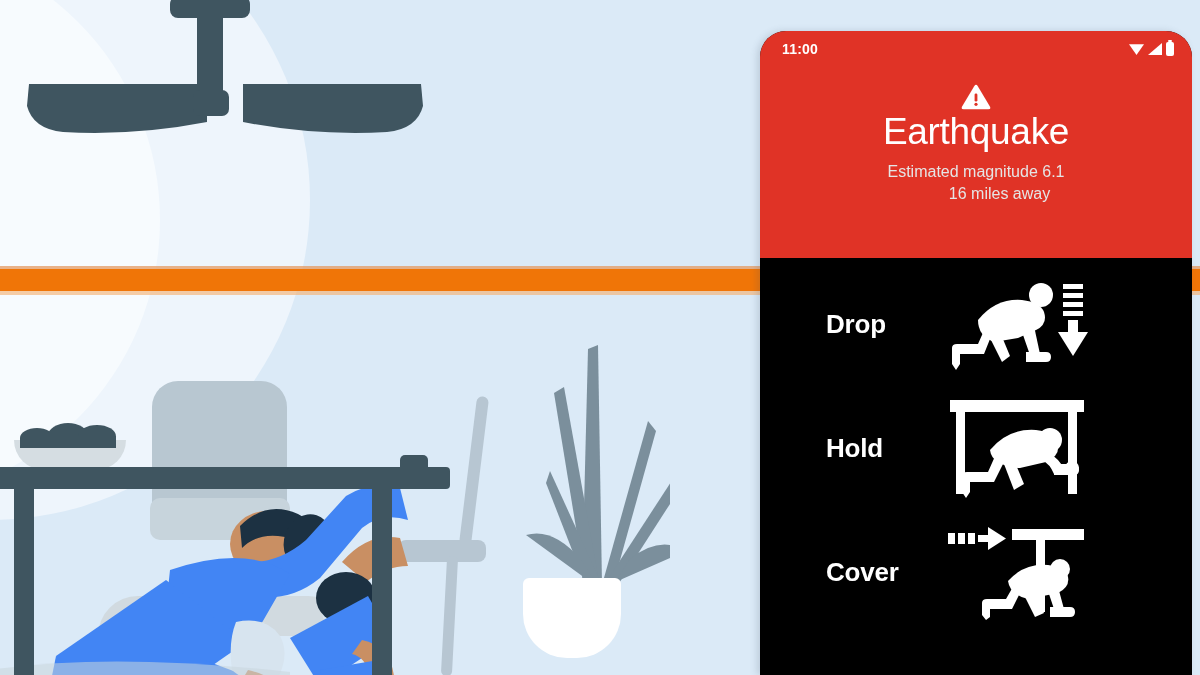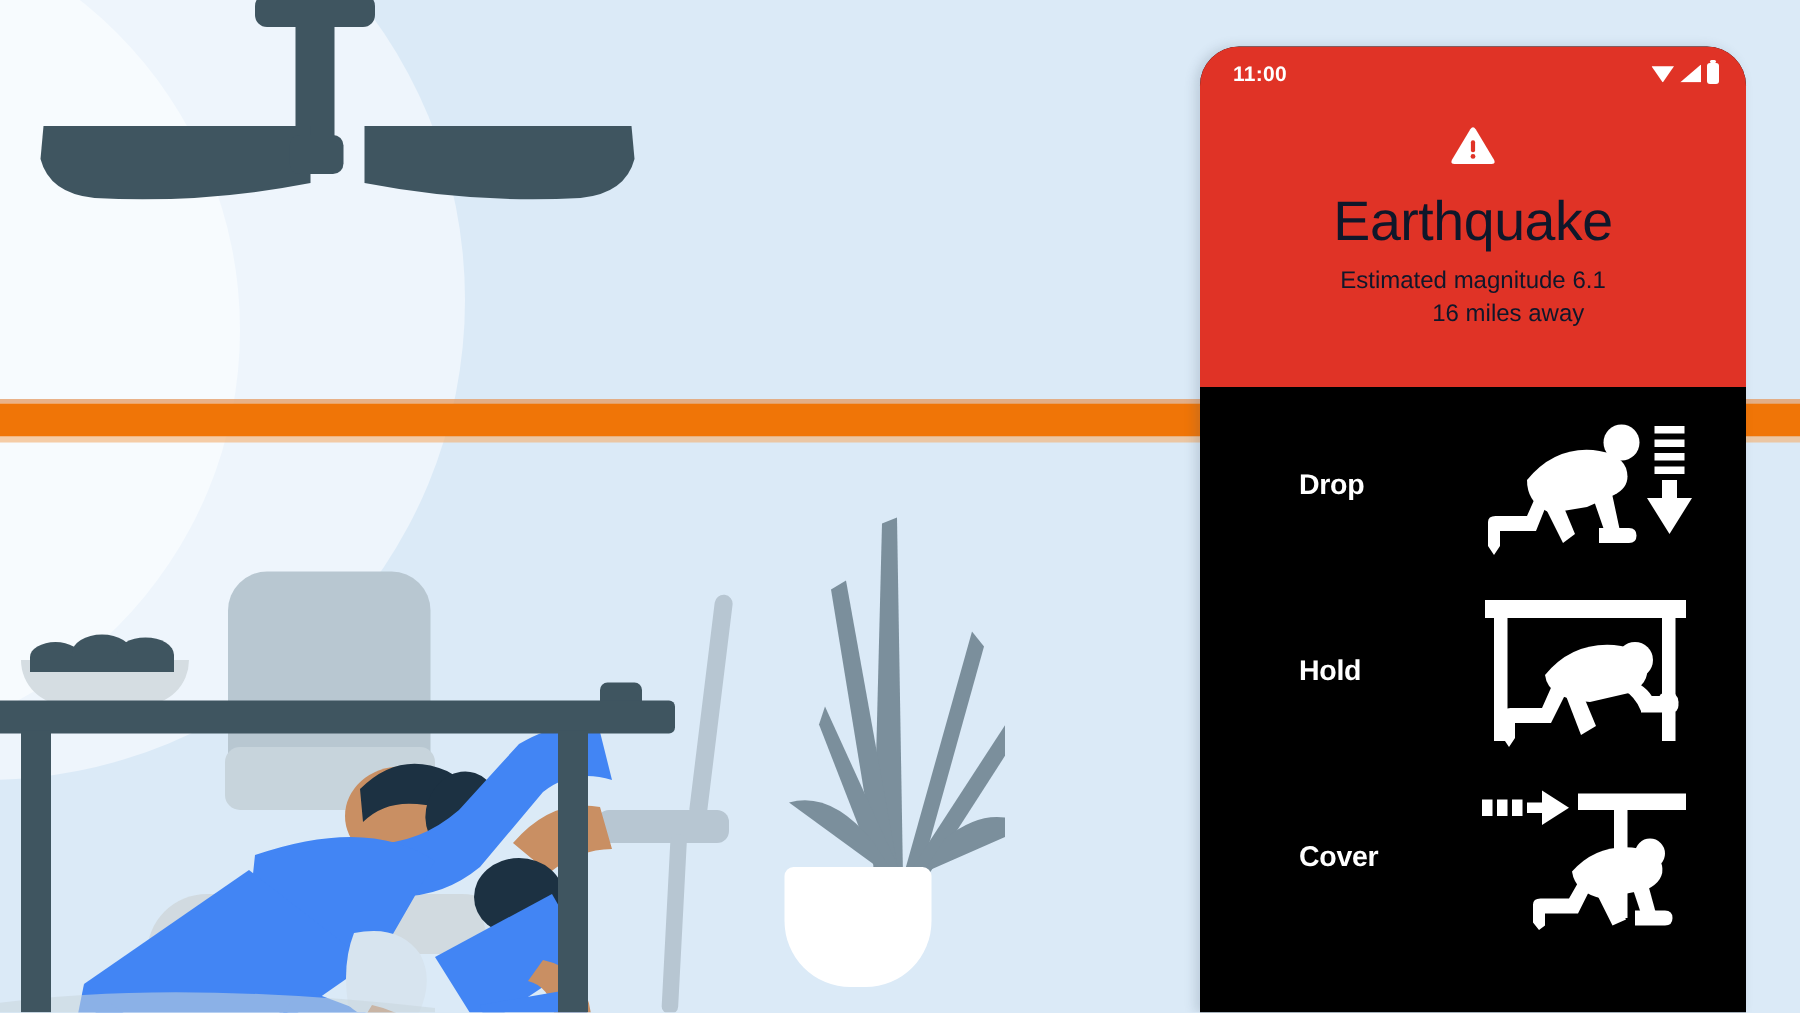--- a/index.html
+++ b/index.html
@@ -46,43 +46,43 @@
   .woodchair-back{position:absolute;left:468px;top:396px;width:12px;height:150px;background:#b7c6d2;border-radius:6px;transform:rotate(7deg);}
   .woodchair-seat{position:absolute;left:398px;top:540px;width:88px;height:22px;background:#b7c6d2;border-radius:8px;}
   .woodchair-leg{position:absolute;left:444px;top:556px;width:11px;height:120px;background:#b7c6d2;border-radius:5px;transform:rotate(3deg);}
   .shelfbit{position:absolute;left:400px;top:455px;width:28px;height:20px;background:#3f5560;border-radius:5px;}
 
   
   .pot{position:absolute;left:523px;top:578px;width:98px;height:80px;background:#ffffff;border-radius:6px 6px 44px 44px;}
 
   
   .phone{
-    position:absolute;left:800px;top:31px;width:364px;height:644px;
+    position:absolute;left:760px;top:31px;width:432px;height:644px;
     border-radius:26px 26px 0 0;overflow:hidden;
     box-shadow:-3px 0 7px rgba(60,80,100,.18);
     background:#000;
   }
   .phone-head{position:relative;width:100%;height:227px;background:#e03326;}
   .statusbar{display:flex;align-items:center;justify-content:space-between;padding:10px 18px 0 22px;}
   .clock{color:#fff;font-size:14px;font-weight:bold;letter-spacing:.2px;}
   .status-icons{display:flex;align-items:center;gap:4px;}
   .ic-wifi{width:15px;height:12px;background:#fff;clip-path:polygon(0 10%,100% 10%,50% 100%);}
   .ic-cell{width:14px;height:12px;background:#fff;clip-path:polygon(100% 0,100% 100%,0 100%);}
   .ic-batt{width:8px;height:14px;background:#fff;border-radius:2px;position:relative;}
   .ic-batt:after{content:"";position:absolute;left:2px;top:-2px;width:4px;height:2px;background:#fff;border-radius:1px;}
 
   .warn-wrap{display:flex;justify-content:center;margin-top:27px;}
   .warn{width:30px;height:27px;position:relative;}
   .warn svg{display:block;}
-  .eq-title{color:#0f172a;text-align:center;font-size:37px;line-height:1;margin-top:18px;letter-spacing:-.3px;}
-  .eq-sub{color:#0f172a;text-align:center;font-size:16px;line-height:1.28;margin-top:12px;}
+  .eq-title{color:#ffffff;text-align:center;font-size:37px;line-height:1;margin-top:2px;letter-spacing:-.3px;}
+  .eq-sub{color:#e5e5e5;text-align:center;font-size:16px;line-height:1.28;margin-top:12px;}
 
   .phone-body{background:#000;height:417px;padding-top:4px;}
   .row{display:flex;align-items:center;height:124px;padding-left:66px;}
-  .row-label{color:#fff;font-size:19px;font-weight:bold;width:122px;letter-spacing:-.2px;}
+  .row-label{color:#fff;font-size:26px;font-weight:bold;width:122px;letter-spacing:-.2px;}
   .row-ico{flex:1;display:flex;align-items:center;justify-content:flex-start;}
   .row-ico svg{display:block;}
 </style>
 </head>
 <body>
 
 <div class="stage">
 
   <div class="room-bg">
     <div class="glow glow1"></div>

